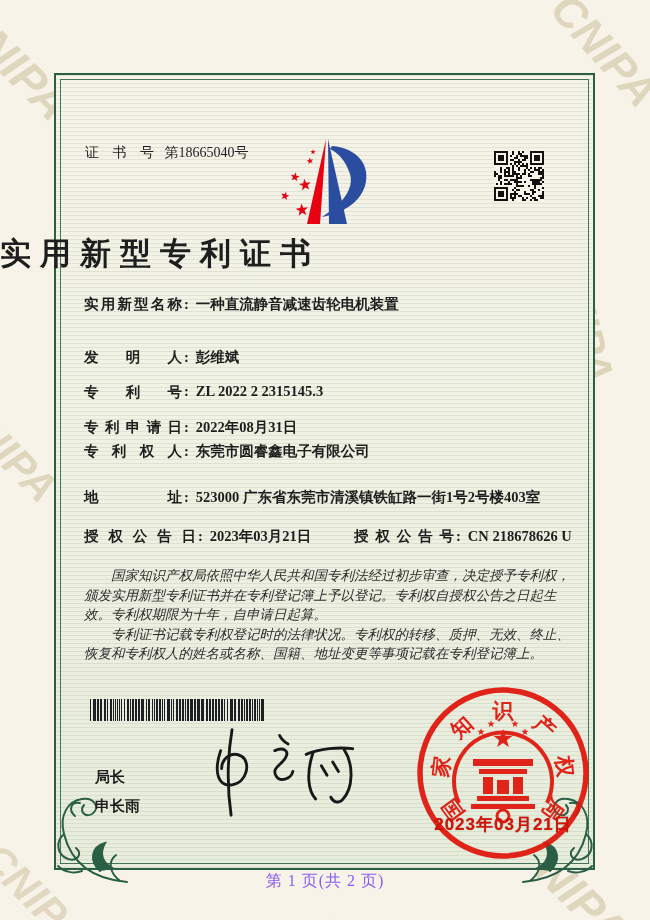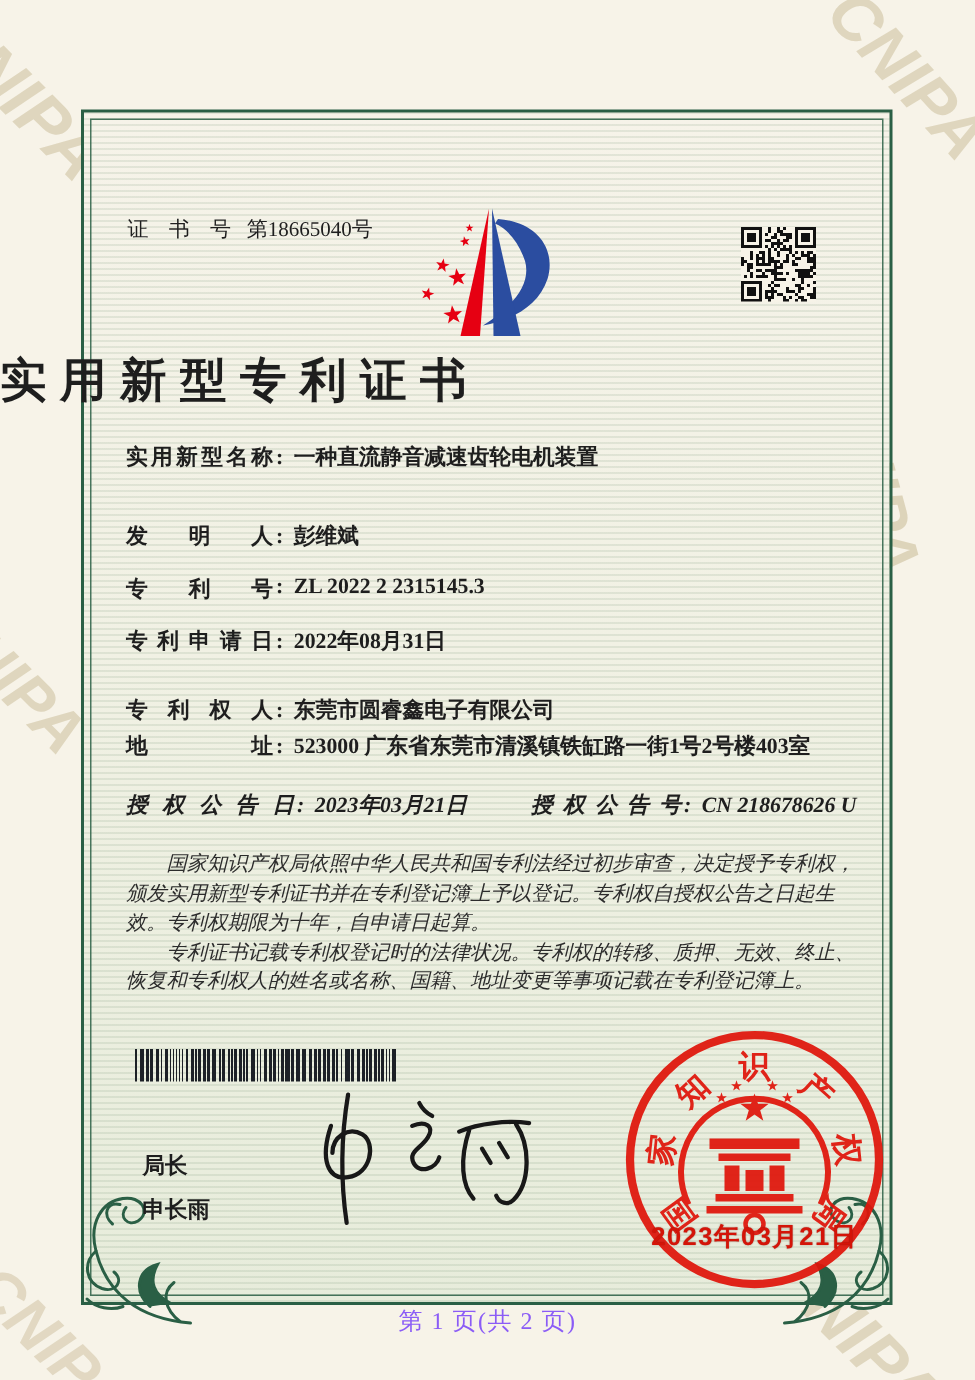--- a/index.html
+++ b/index.html
@@ -21,21 +21,21 @@
   .content{position:absolute;left:0;top:0;width:650px;height:920px;margin-top:32px;}
   .cert-no{position:absolute;left:85px;top:112px;font-size:14px;}
   .cert-no .lbl{letter-spacing:5px;margin-right:2px;}
   .logo{position:absolute;left:262px;top:104px;}
   .qr{position:absolute;left:494px;top:119px;}
   .title{position:absolute;left:0;right:0;top:201px;
          font-size:31px;font-weight:bold;letter-spacing:9px;}
   .frow{position:absolute;left:84px;width:500px;font-size:14.5px;font-weight:bold;}
   .flabel{display:inline-block;width:98px;text-align:justify;text-align-last:justify;vertical-align:top;}
   .colon{margin:0 7px 0 2px;}
-  .grant{position:absolute;left:84px;top:495px;width:510px;font-size:14.5px;font-weight:bold;font-style:italic;}
+  .grant{position:absolute;left:84px;top:495px;width:510px;font-size:14.5px;font-weight:bold;}
   .glabel{display:inline-block;width:112px;text-align:justify;text-align-last:justify;}
   .grant-right{position:absolute;left:270px;top:0;}
   .grant-right .glabel{width:100px;}
   .paras{position:absolute;left:84px;top:534px;width:486px;
          font-size:13.5px;font-style:italic;line-height:19.6px;color:#2c2c2c;}
   .paras p{margin:0;text-indent:2em;}
   .barcode{position:absolute;left:90px;top:667px;}
   .signer-title{position:absolute;left:95px;top:736px;font-size:15px;font-weight:bold;
         font-family:Liberation Sans, sans-serif;}
   .signer-name{position:absolute;left:95px;top:765px;font-size:15px;font-weight:bold;
@@ -339,21 +339,21 @@
     </div>
     <div class="frow" style="top:316px">
       <span class="flabel">发明人</span><span class="colon">:</span><span>彭维斌</span>
     </div>
     <div class="frow" style="top:351px">
       <span class="flabel">专利号</span><span class="colon">:</span><span>ZL 2022 2 2315145.3</span>
     </div>
     <div class="frow" style="top:386px">
       <span class="flabel">专利申请日</span><span class="colon">:</span><span>2022年08月31日</span>
     </div>
-    <div class="frow" style="top:432px">
+    <div class="frow" style="top:410px">
       <span class="flabel">专利权人</span><span class="colon">:</span><span>东莞市圆睿鑫电子有限公司</span>
     </div>
     <div class="frow" style="top:456px">
       <span class="flabel">地址</span><span class="colon">:</span><span>523000 广东省东莞市清溪镇铁缸路一街1号2号楼403室</span>
     </div>
 
     <div class="grant">
       <span>
         <span class="glabel">授权公告日</span><span class="colon">:</span><span>2023年03月21日</span>
       </span>

